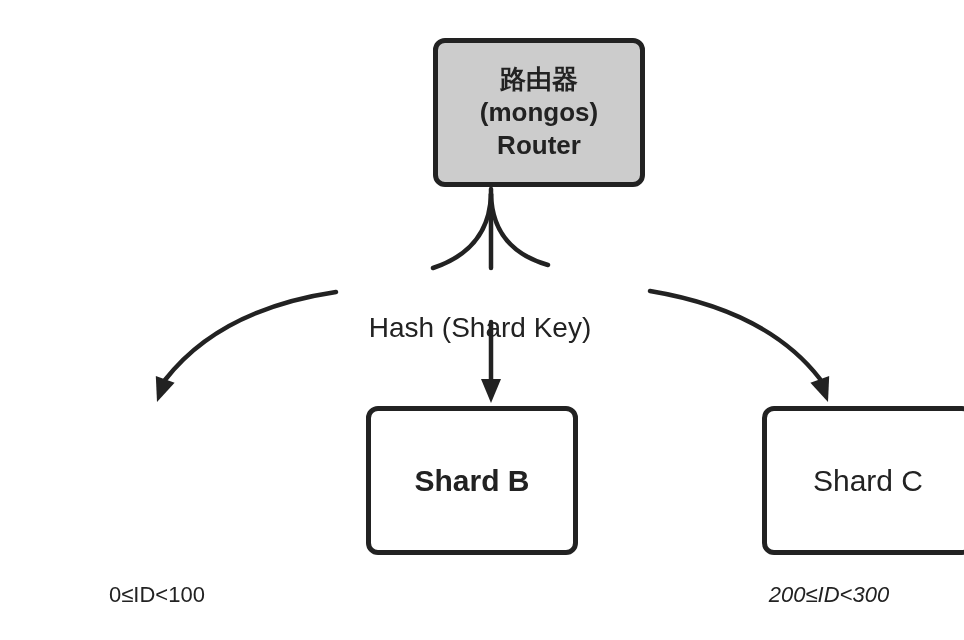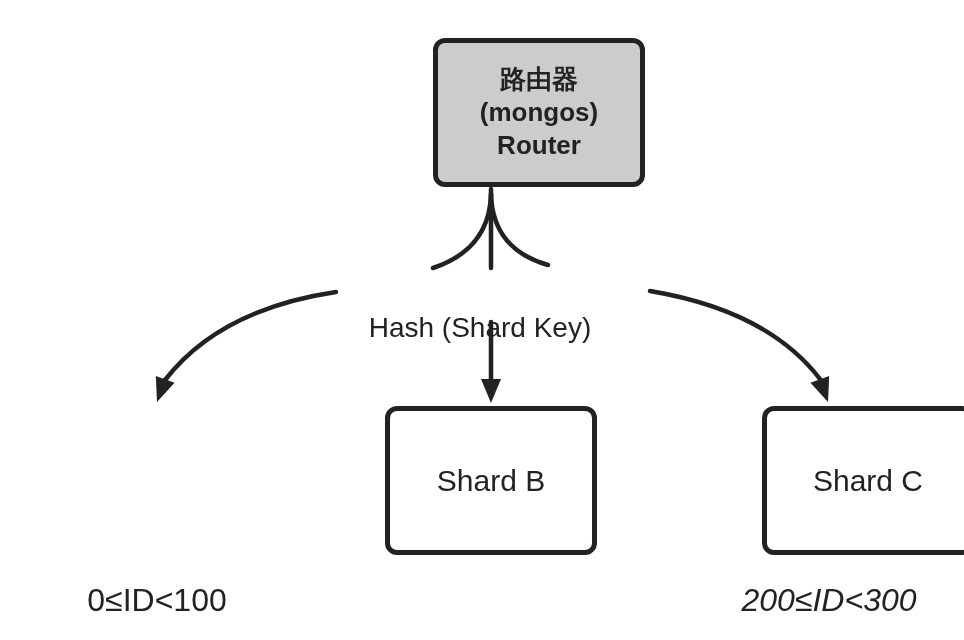--- a/index.html
+++ b/index.html
@@ -31,31 +31,31 @@
     left:385px;top:38px;width:212px;height:149px;
     background:var(--router-fill);
     font-weight:bold;font-size:26px;line-height:33px;margin-left:48px;
   }
   .shard{
     top:406px;width:212px;height:149px;
     background:var(--shard-fill);
     font-size:30px;
   }
   .shard-a{left:48px;}
-  .shard-b{left:385px;}
+  .shard-b{left:366px;font-weight:bold;}
   .shard-c{left:762px;}
   .hash-label{
     position:absolute;left:480px;top:279px;
     transform:translateX(-50%);
     font-size:28px;white-space:nowrap;margin-top:33px;
   }
   .range-label{
     position:absolute;top:582px;
     transform:translateX(-50%);
-    font-size:32px;white-space:nowrap;
+    font-size:22px;white-space:nowrap;
   }
   .range-a{left:157px;}
   .range-b{left:491px;}
   .range-c{left:829px;font-style:italic;}
 </style>
 </head>
 <body>
 
 <div class="canvas">
 

